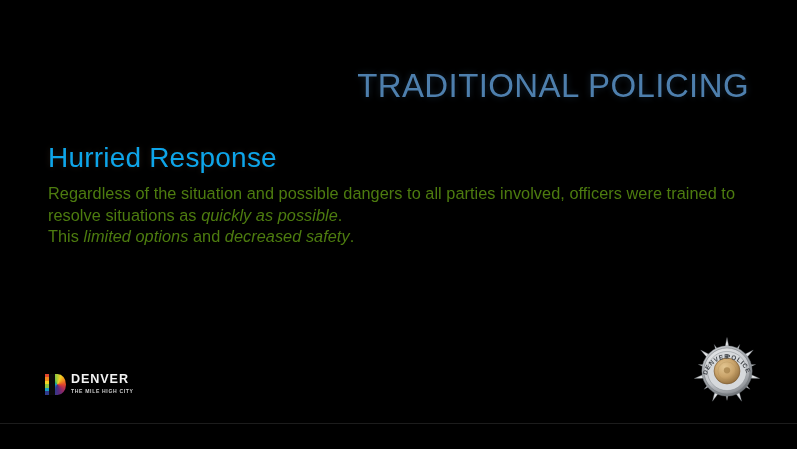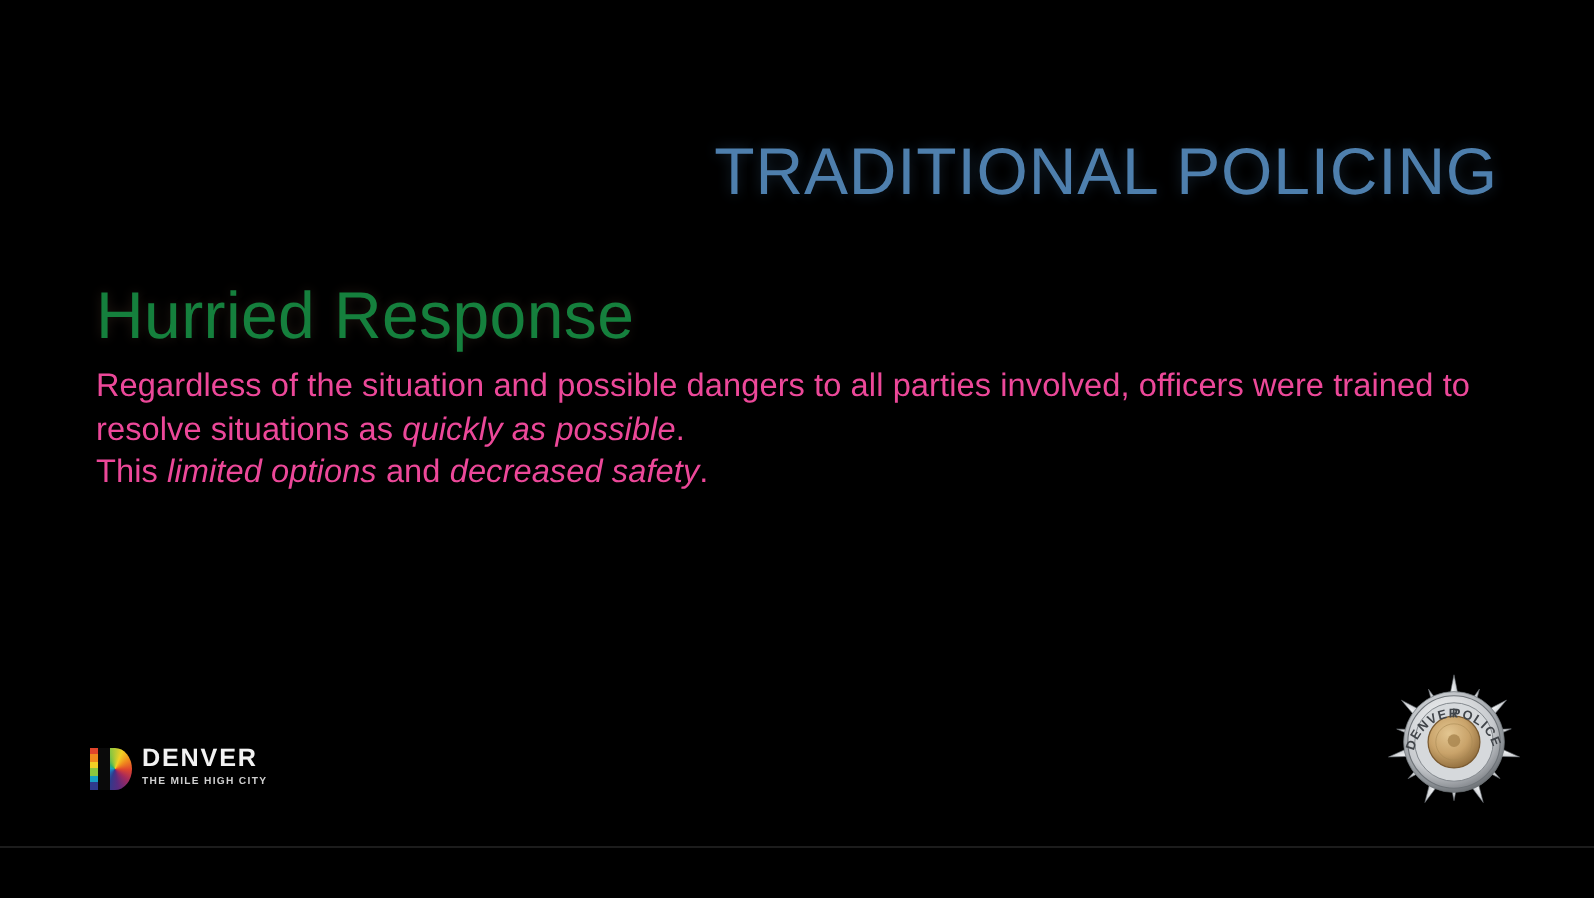--- a/index.html
+++ b/index.html
@@ -43,36 +43,36 @@
     color:#4e7fad;
     white-space:nowrap;
     text-shadow:0 0 7px rgba(70,120,165,0.30);
   }
 
   
   #subhead {
     position:absolute;
     left:48px;
     top:141px;
-    font-size:33px;
+    font-size:28px;
     line-height:34px;
     font-weight:400;
     letter-spacing:0.2px;
-    color:#15803d;
+    color:#0ea5e9;
     white-space:nowrap;
     text-shadow:0 0 6px rgba(150,110,80,0.22);
   }
 
   
   #body-copy {
     position:absolute;
     left:48px;
     top:183px;
     width:710px;
-    color:#ec4899;
+    color:#4d7c0f;
     font-size:16.3px;
     line-height:21.5px;
     letter-spacing:0.05px;
   }
   .para { margin:0; }
   .para + .para { }
   .em { font-style:italic; }
 
   
   #denver-logo {

